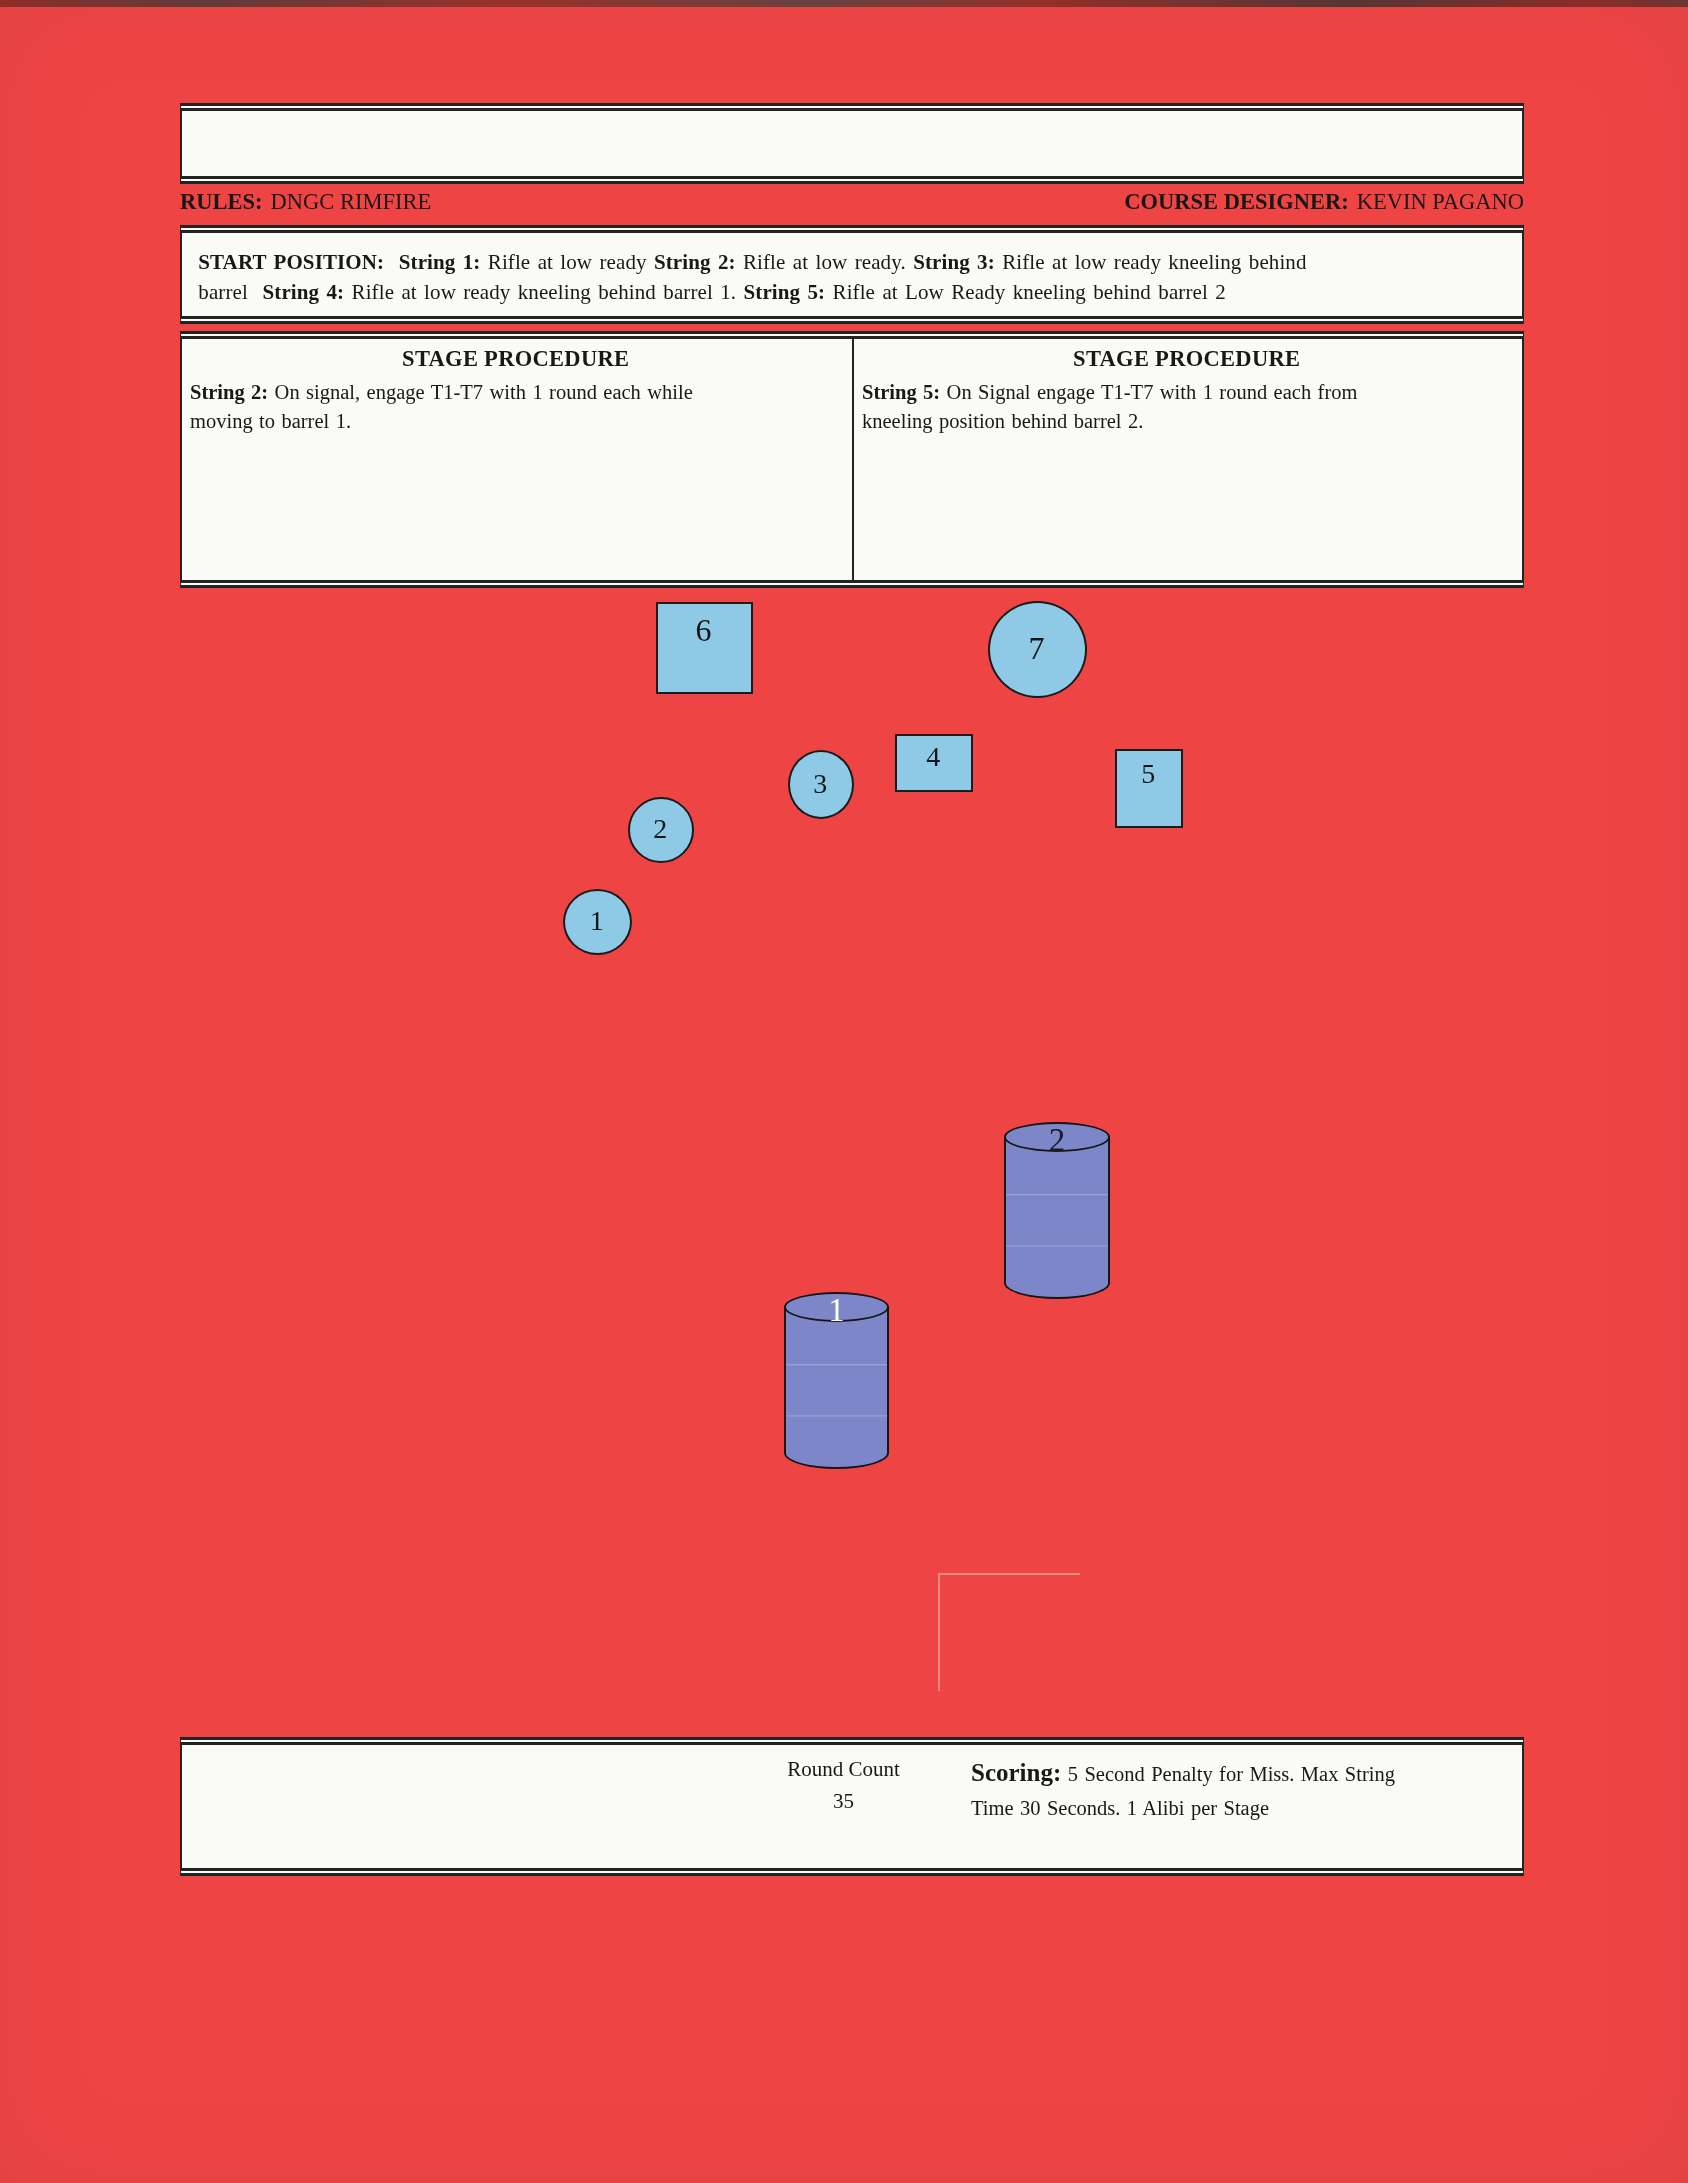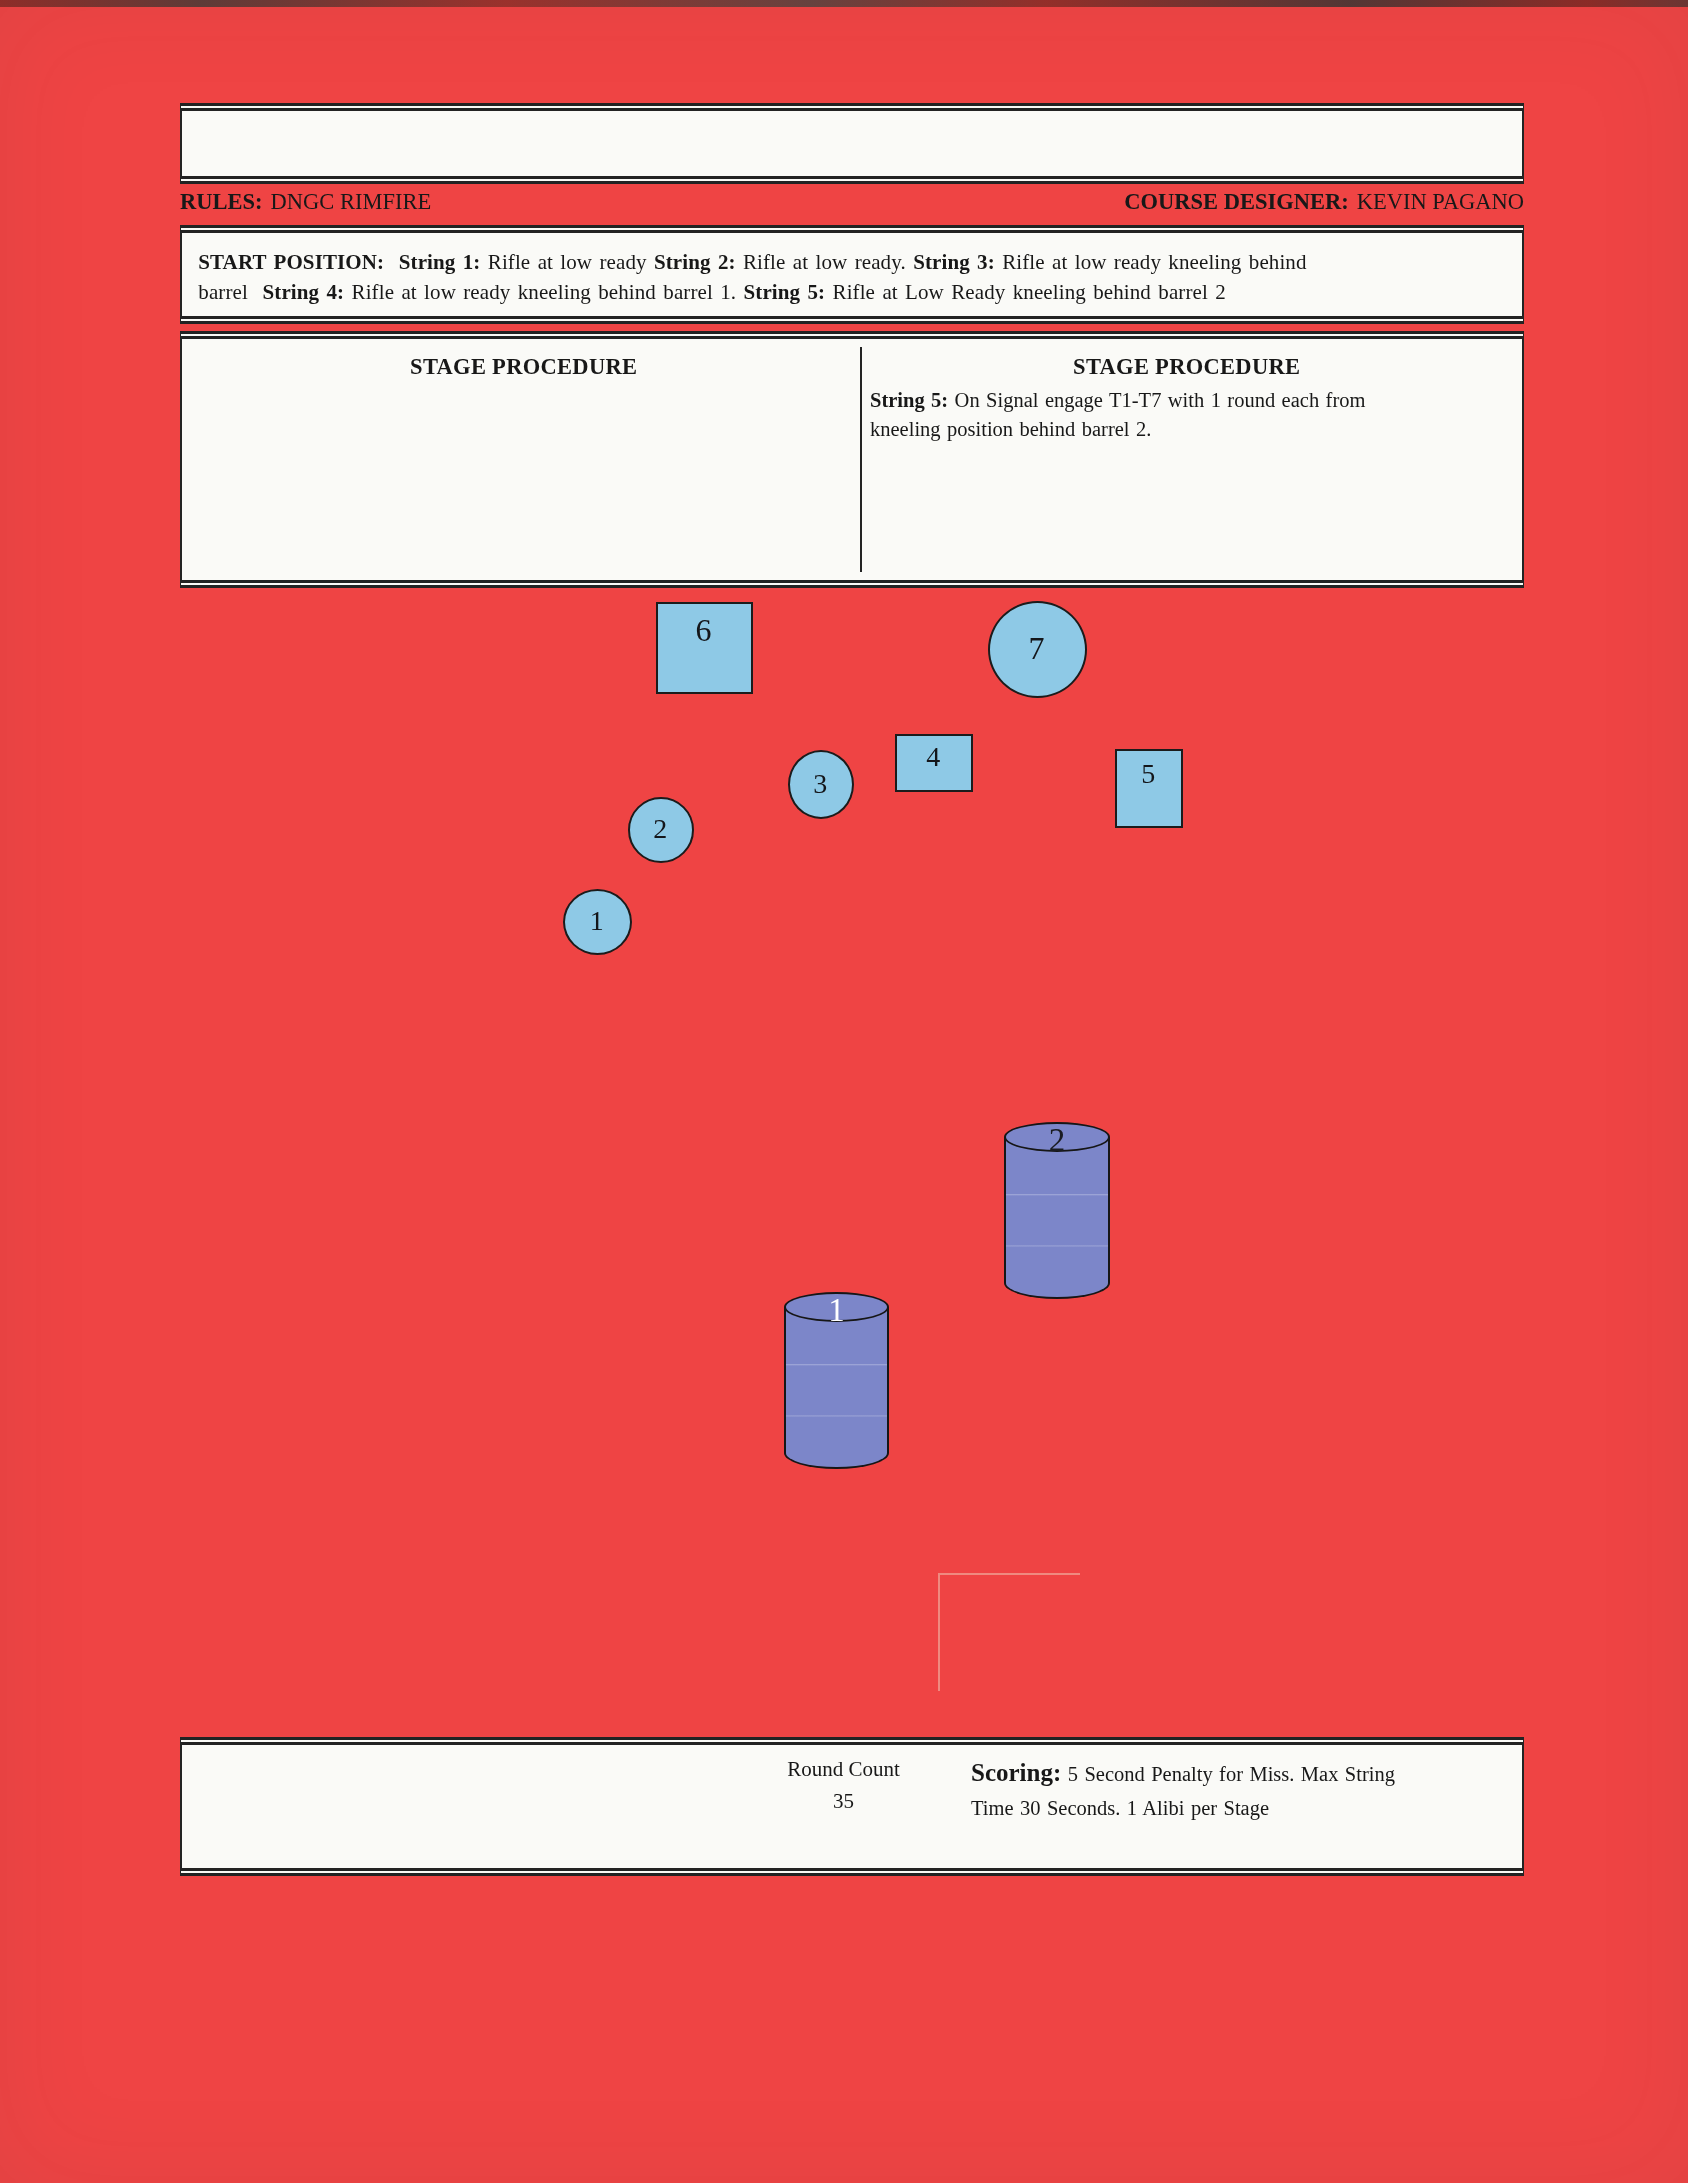--- a/index.html
+++ b/index.html
@@ -33,21 +33,21 @@
     font-size:22.5px;line-height:25px;
   }
   .meta-row b{margin-right:8px;}
   .runs{white-space:pre-wrap;margin:11px;}
   .start-box{
     top:225px;height:99px;
     font-size:21px;line-height:30px;
     padding:3.3px 6.6px 0 5.3px;
     word-spacing:2px;letter-spacing:0.1px;
   }
-  .proc-box{top:331px;height:257px;display:flex;padding:8px;}
+  .proc-box{top:331px;height:257px;display:flex;padding:0;}
   .proc-col{box-sizing:border-box;padding:5.3px 10.6px 0 8px;}
   .proc-col.left{width:672px;border-right:2.6px solid #232323;}
   .proc-col.right{flex:1;}
   .proc-title{
     text-align:center;font-weight:bold;font-size:22.5px;
     margin:1.3px 0 6.6px;letter-spacing:0.3px;
   }
   .proc-items p{margin:0 0 8.6px;font-size:20.5px;line-height:29px;word-spacing:1.3px;}
   .diagram{position:absolute;left:0;top:0;width:100%;height:100%;}
   .target{
@@ -115,20 +115,22 @@
 
   <div class="box start-box">
     <p class="runs"><b>START POSITION:&nbsp; </b><b>String 1:</b><span> Rifle at low ready </span><b>String 2:</b><span> Rifle at low ready. </span><b>String 3:</b><span> Rifle at low ready kneeling behind
 barrel&nbsp; </span><b>String 4:</b><span> Rifle at low ready kneeling behind barrel 1. </span><b>String 5:</b><span> Rifle at Low Ready kneeling behind barrel 2</span></p>
   </div>
 
   <div class="box proc-box">
     <div class="proc-col left">
       <div class="proc-title">STAGE PROCEDURE</div>
       <div class="proc-items">
+          <p class="runs"><b>String 2:</b><span> On signal, engage T1-T7 with 1 round each while
+moving to barrel 1.</span></p>
         </div>
     </div>
     <div class="proc-col right">
       <div class="proc-title">STAGE PROCEDURE</div>
       <div class="proc-items">
           <p class="runs"><b>String 5:</b><span> On Signal engage T1-T7 with 1 round each from
 kneeling position behind barrel 2.</span></p>
         </div>
     </div>
   </div>

